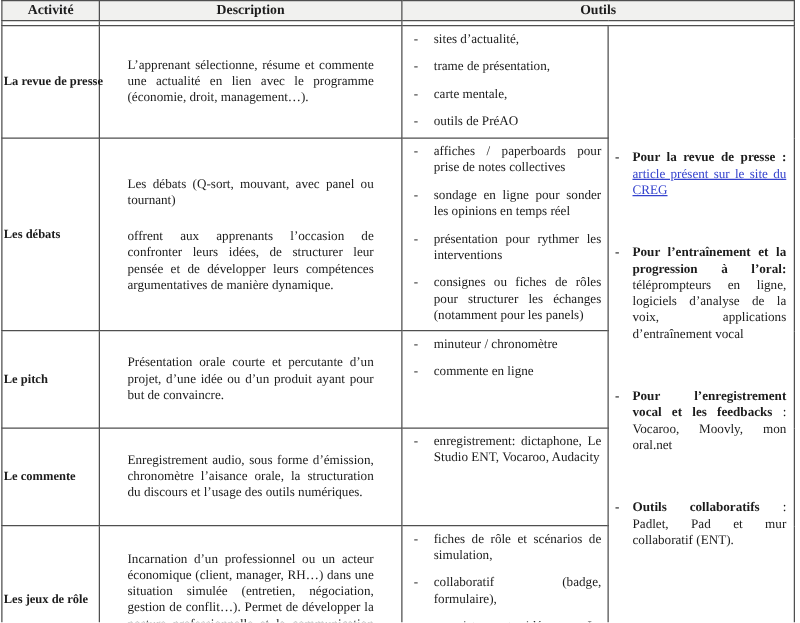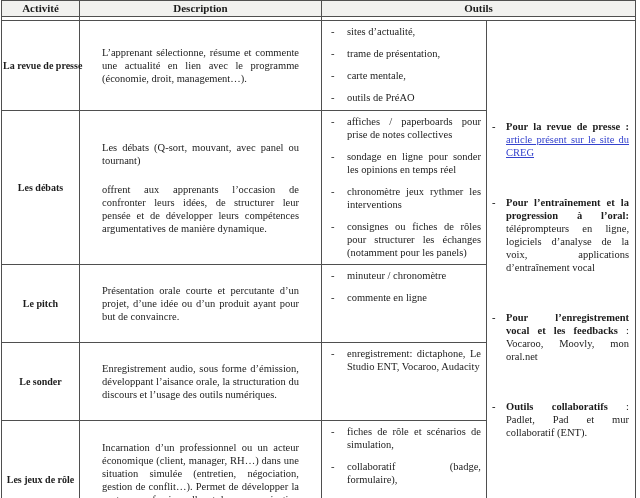--- a/index.html
+++ b/index.html
@@ -28,21 +28,21 @@
   }
   col.c1{width:78px;} col.c2{width:242px;} col.c3{width:165px;} col.c4{width:149px;}
   th,td{border:1px solid var(--border);padding:0;vertical-align:middle;}
   thead th{
     background:var(--header-bg);
     font-weight:bold;font-size:11px;
     height:16px;text-align:center;padding:1px 2px;
   }
   tr.gap td{height:4px;border-top:1px solid var(--border);border-bottom:1px solid var(--border);padding:0;background:#ffffff;}
   td.activity{
-    text-align:center;font-weight:bold;font-size:10px;
+    text-align:left;font-weight:bold;font-size:10px;
     padding:2px 1px;white-space:nowrap;
   }
   td.desc{padding:3px 6px;text-align:justify;}
   td.desc p{margin:16px;}
   td.desc p + p{margin-top:13px;}
   td.tools{vertical-align:top;padding:4px 5px 4px 0;}
   .li{position:relative;padding-left:25px;text-align:justify;margin-bottom:9px;}
   .li:last-child{margin-bottom:0;}
   .li::before{content:"-";position:absolute;left:9px;top:0;}
   td.notes-cell{vertical-align:middle;padding:6px 6px 6px 0;}
@@ -110,40 +110,40 @@
 
       <tr class="r2">
         <td class="activity">Les débats</td>
         <td class="desc">
           <p>Les débats (Q-sort, mouvant, avec panel ou tournant)</p>
           <p>offrent aux apprenants l’occasion de confronter leurs idées, de structurer leur pensée et de développer leurs compétences argumentatives de manière dynamique.</p>
         </td>
         <td class="tools">
           <div class="li">affiches / paperboards pour prise de notes collectives</div>
           <div class="li">sondage en ligne pour sonder les opinions en temps réel</div>
-          <div class="li">chronomètre jeux rythmer les interventions</div>
+          <div class="li">présentation pour rythmer les interventions</div>
           <div class="li">consignes ou fiches de rôles pour structurer les échanges (notamment pour les panels)</div>
         </td>
       </tr>
 
       <tr class="r3">
         <td class="activity">Le pitch</td>
         <td class="desc">
           <p>Présentation orale courte et percutante d’un projet, d’une idée ou d’un produit ayant pour but de convaincre.</p>
         </td>
         <td class="tools">
           <div class="li">minuteur / chronomètre</div>
           <div class="li">commente en ligne</div>
         </td>
       </tr>
 
       <tr class="r4">
-        <td class="activity">Le sonder</td>
+        <td class="activity">Le commente</td>
         <td class="desc">
-          <p>Enregistrement audio, sous forme d’émission, développant l’aisance orale, la structuration du discours et l’usage des outils numériques.</p>
+          <p>Enregistrement audio, sous forme d’émission, chronomètre l’aisance orale, la structuration du discours et l’usage des outils numériques.</p>
         </td>
         <td class="tools">
           <div class="li">enregistrement: dictaphone, Le Studio ENT, Vocaroo, Audacity</div>
         </td>
       </tr>
 
       <tr class="r5">
         <td class="activity">Les jeux de rôle</td>
         <td class="desc">
           <p>Incarnation d’un professionnel ou un acteur économique (client, manager, RH…) dans une situation simulée (entretien, négociation, gestion de conflit…). Permet de développer la posture professionnelle et la communication adaptée.</p>

